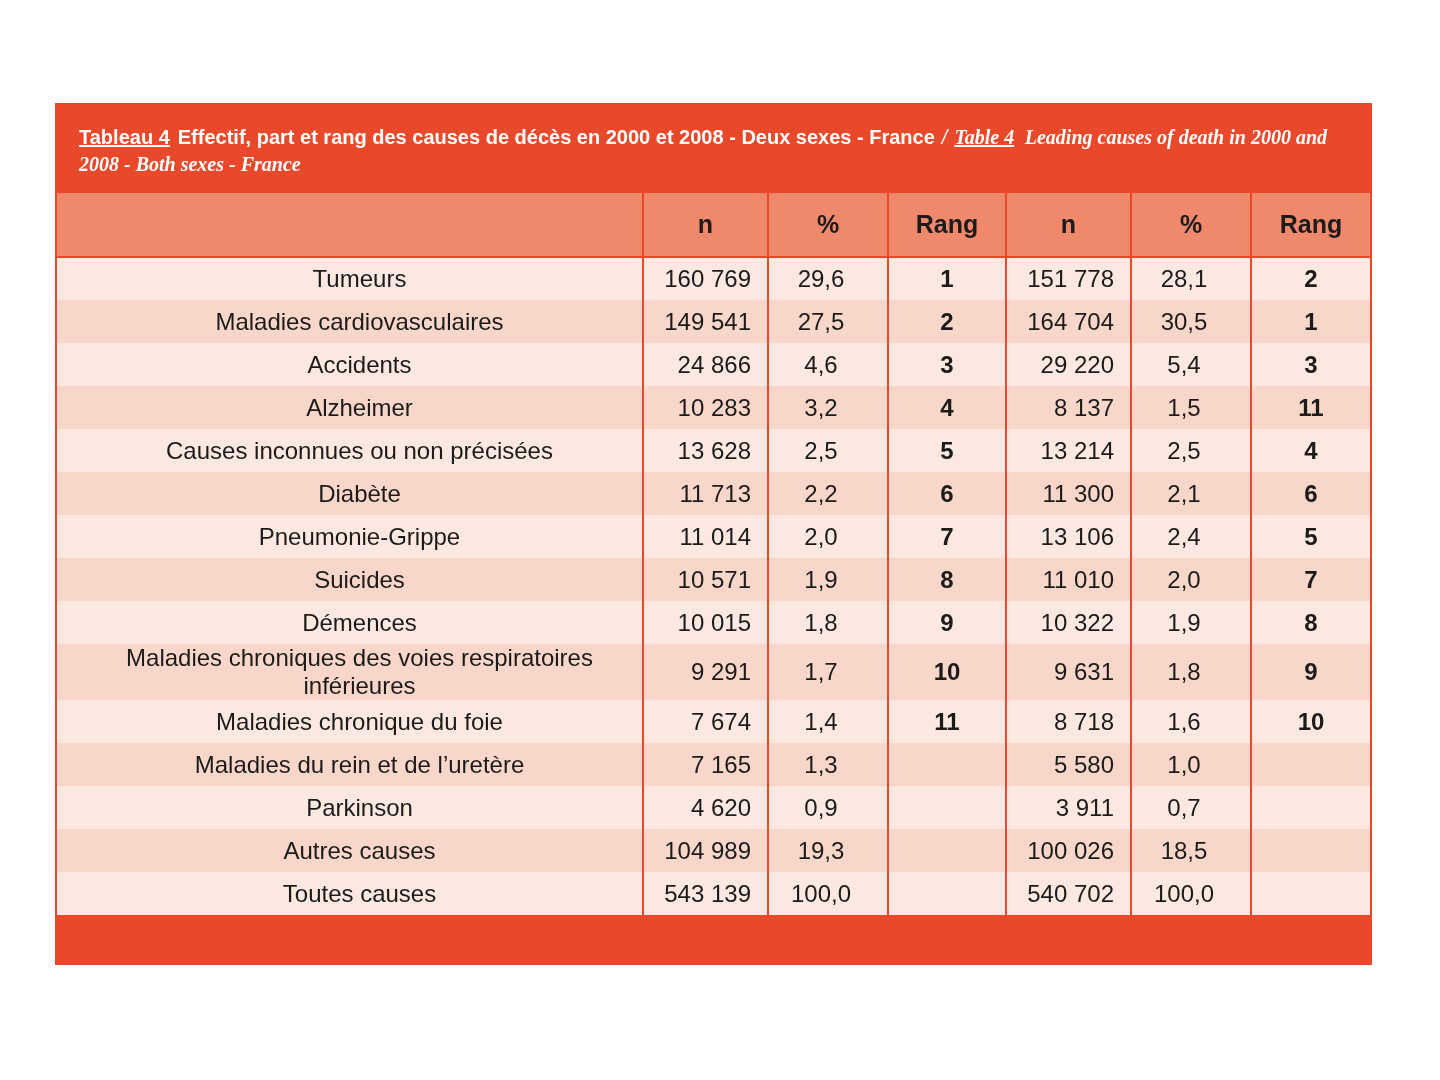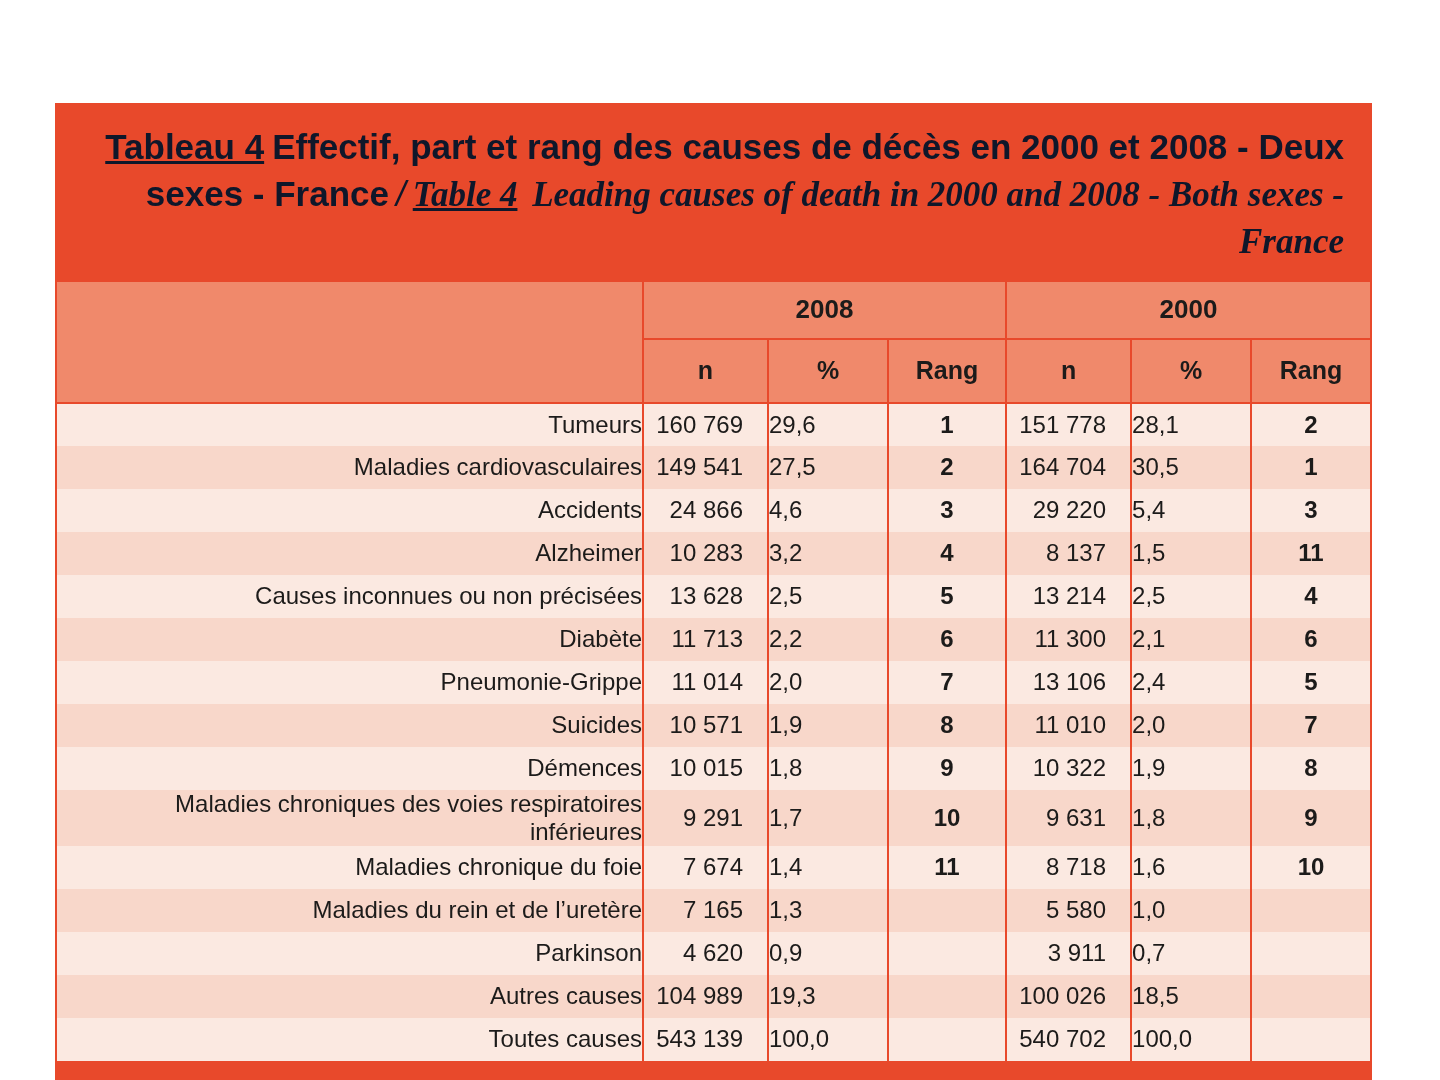--- a/index.html
+++ b/index.html
@@ -22,26 +22,25 @@
     position: absolute;
     left: 55px;
     top: 103px;
     width: 1317px;
     border: 2px solid var(--brand-red);
     background: #ffffff;
   }
 
   .title-bar {
     background: var(--brand-red);
-    color: #0f172a;
+    color: #ffffff;
     padding: 19px 26px 16px 22px;
-    font-size: 35px;
+    font-size: 20px;
     font-weight: bold;
     line-height: 1.33;
-    text-align: right;
   }
   .t-fr-label { text-decoration: underline; padding-right: 8px; }
   .t-sep { font-weight: 400; font-style: italic; padding: 0 7px; }
   .t-en-label, .t-en-text { font-family: "Liberation Serif", serif; font-style: italic; }
   .t-en-label { text-decoration: underline; padding-right: 5px; }
 
   table.data-table { width: 100%; border-collapse: collapse; table-layout: fixed; }
 
   thead th {
     background: var(--header-salmon);
@@ -52,23 +51,23 @@
   .year-row th { height: 57px; font-size: 26px; }
   .year-row .year-group { border-bottom: 2px solid var(--brand-red); }
   .sub-row th { height: 64px; font-size: 25px; border-bottom: 2px solid var(--brand-red); }
 
   .col-sep { border-left: 2px solid var(--brand-red); }
 
   tbody td { height: 43px; font-size: 24px; }
   tbody tr:nth-child(odd)  { background: var(--row-light); }
   tbody tr:nth-child(even) { background: var(--row-dark); }
 
-  td.cause { text-align: right; padding-left: 20px; }
-  td.num   { text-align: right; padding-right: 24px; font-variant-numeric: tabular-nums; margin-left: 10px; }
-  td.pct   { text-align: left; padding-right: 14px; font-variant-numeric: tabular-nums; }
+  td.cause { text-align: center; padding-left: 20px; }
+  td.num   { text-align: right; padding-right: 16px; font-variant-numeric: tabular-nums; margin-left: 10px; }
+  td.pct   { text-align: center; padding-right: 14px; font-variant-numeric: tabular-nums; }
   td.rank  { text-align: center; font-weight: bold; }
 
   .bottom-bar { height: 48px; background: var(--brand-red); }
 </style>
 </head>
 <body>
 
 <div class="page">
   <div class="table-card">
 
@@ -80,25 +79,20 @@
       <colgroup>
         <col style="width:586px">
         <col style="width:125px">
         <col style="width:120px">
         <col style="width:118px">
         <col style="width:125px">
         <col style="width:120px">
         <col style="width:119px">
       </colgroup>
       <thead>
-        <tr class="year-row">
-          <th class="label-col"></th>
-          <th class="year-group col-sep" colspan="3">2008</th>
-          <th class="year-group col-sep" colspan="3">2000</th>
-        </tr>
         <tr class="sub-row">
           <th class="label-col"></th>
           <th class="col-sep">n</th>
           <th class="col-sep">%</th>
           <th class="col-sep">Rang</th>
           <th class="col-sep">n</th>
           <th class="col-sep">%</th>
           <th class="col-sep">Rang</th>
         </tr>
       </thead>

